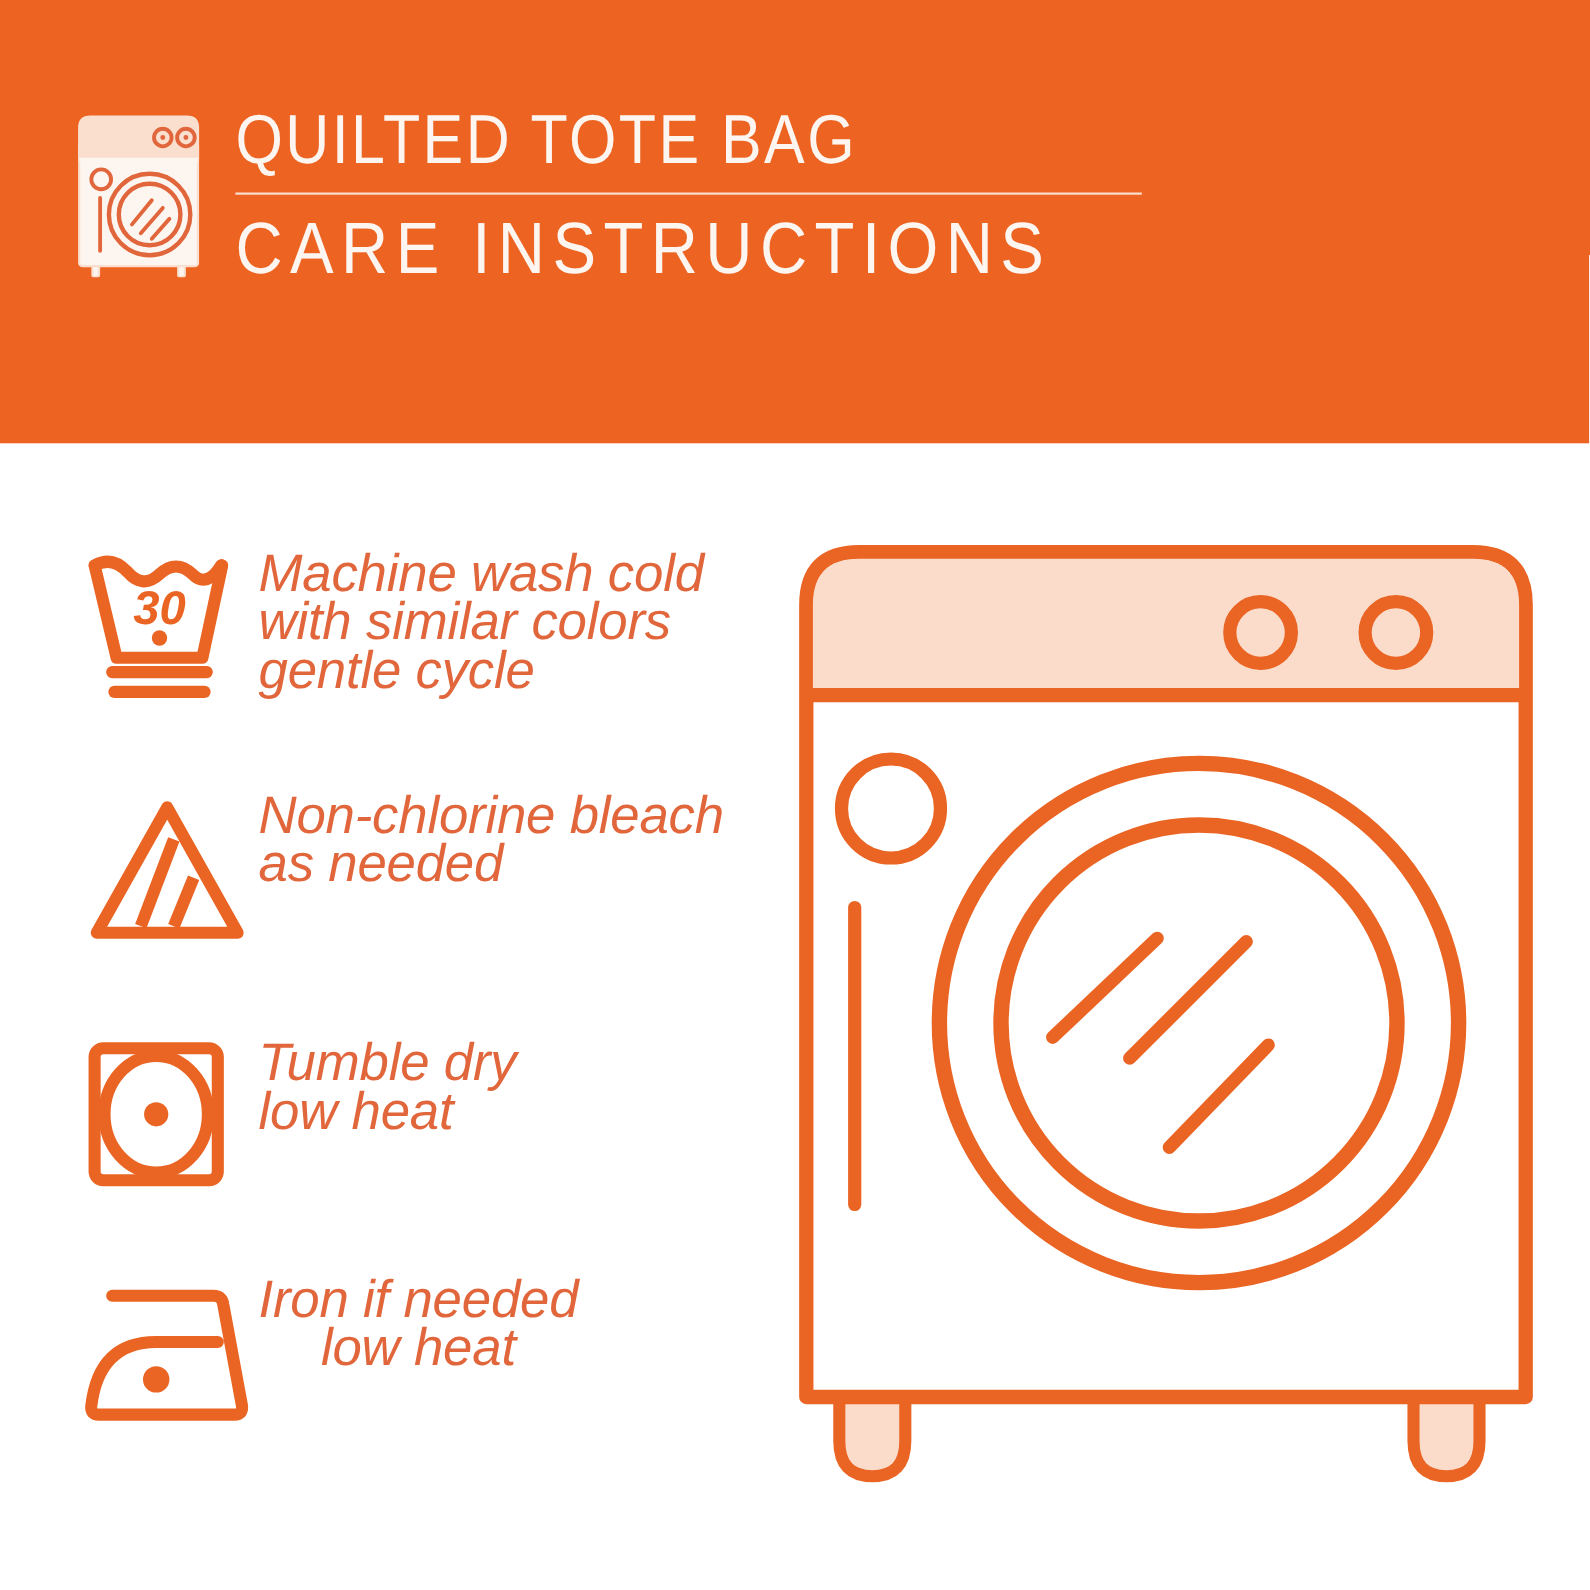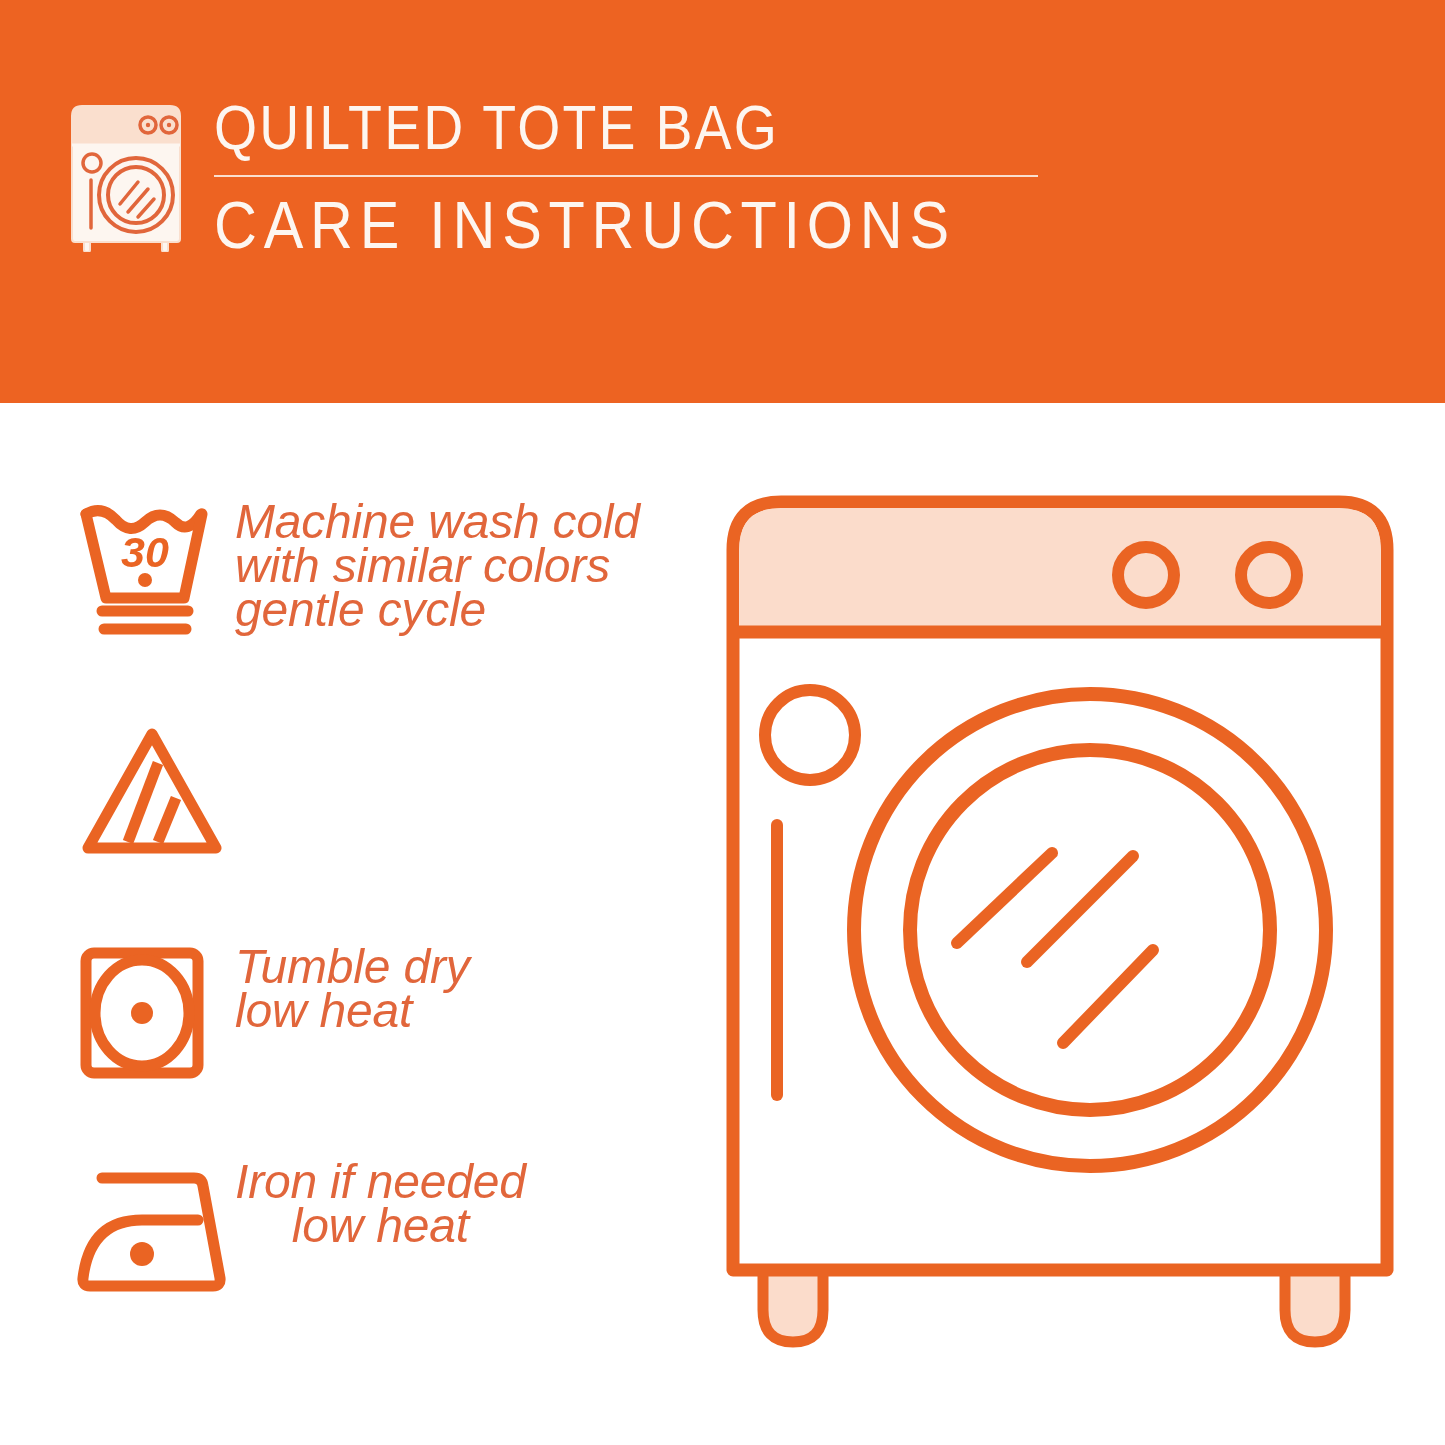--- a/index.html
+++ b/index.html
@@ -192,20 +192,24 @@
     <div class="care-row" id="row-bleach">
       <div class="care-icon">
         <svg viewBox="0 0 160 145" width="160" height="145" aria-hidden="true">
 
           <path d="M80 16 L144 130 L16 130 Z" fill="none" stroke="#EA6423" stroke-width="11" stroke-linejoin="round"></path>
 
           <path d="M86 45 L56 124" fill="none" stroke="#EA6423" stroke-width="11" stroke-linecap="butt"></path>
           <path d="M104 80 L86 124" fill="none" stroke="#EA6423" stroke-width="11" stroke-linecap="butt"></path>
         </svg>
       </div>
+      <div class="care-text">
+        <div>Non-chlorine bleach</div>
+        <div>as needed</div>
+      </div>
     </div>
 
     <div class="care-row" id="row-dry">
       <div class="care-icon">
         <svg viewBox="0 0 140 140" width="140" height="140" aria-hidden="true">
           <rect x="14" y="10" width="112" height="120" rx="8" fill="none" stroke="#EA6423" stroke-width="11"></rect>
           <ellipse cx="70" cy="70" rx="47" ry="53" fill="none" stroke="#EA6423" stroke-width="11"></ellipse>
           <circle cx="70" cy="70" r="11" fill="#EA6423"></circle>
         </svg>
       </div>

